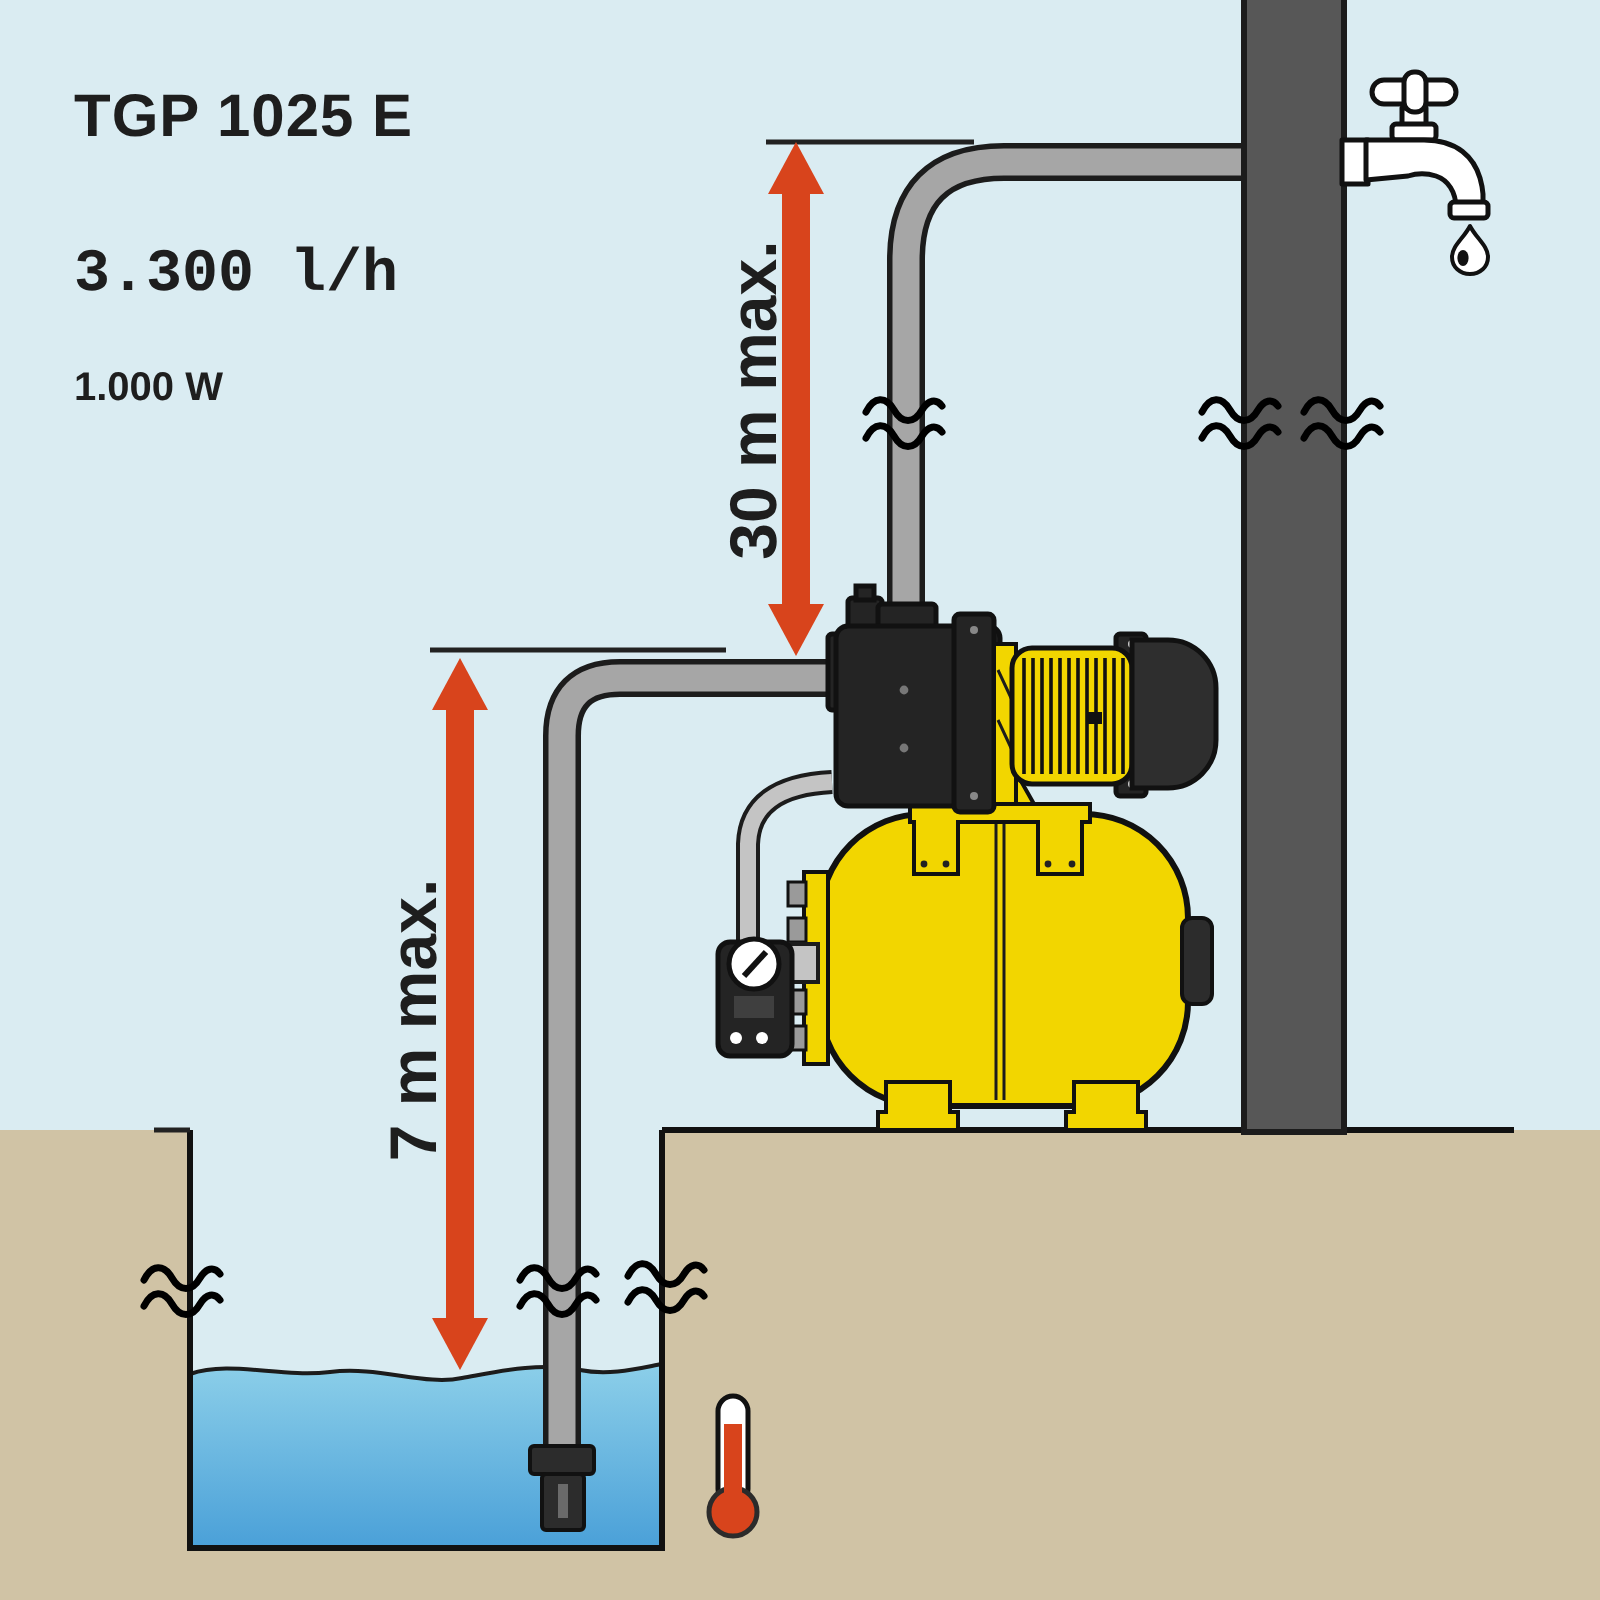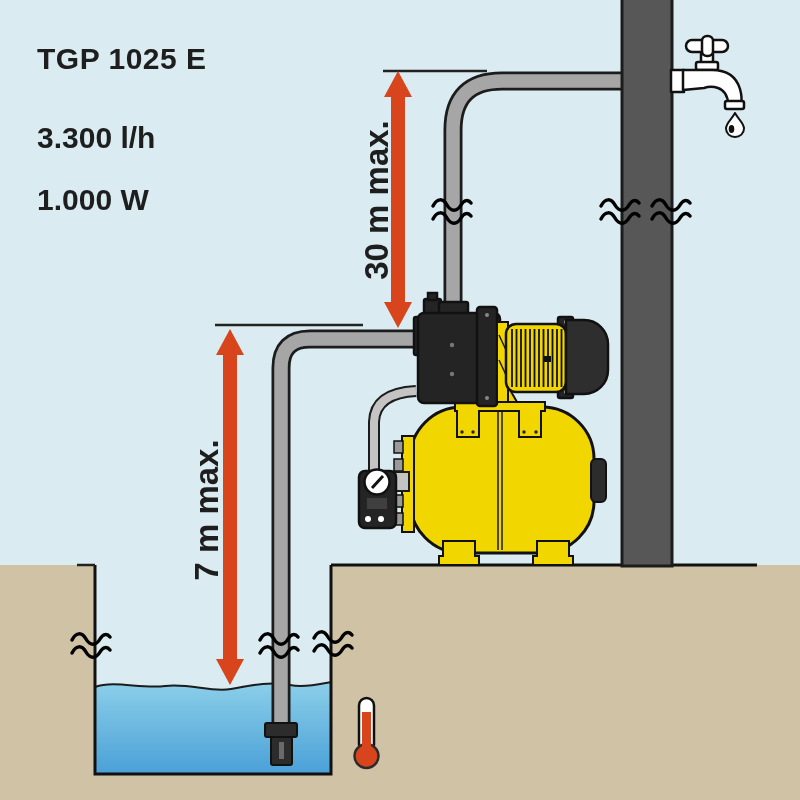--- a/index.html
+++ b/index.html
@@ -15,22 +15,22 @@
     --outline:#1c1c1c;
     --text:#1e1e1e;
   }
   html,body{margin:0;padding:0;}
   body{width:800px;height:800px;overflow:hidden;background:var(--background);
        font-family:"Liberation Sans", sans-serif;}
   #stage{position:relative;width:800px;height:668px;}
   #stage svg{position:absolute;left:0;top:0;}
   .txt{position:absolute;color:var(--text);font-weight:700;white-space:nowrap;}
   .t-model{left:37px;top:42px;font-size:30px;letter-spacing:.5px;}
-  .t-flow{left:37px;top:121px;font-size:30px;}
-  .t-power{left:37px;top:183px;font-size:30px;}
+  .t-flow{left:37px;top:121px;font-size:30px;font-family:Liberation Mono, monospace;}
+  .t-power{left:37px;top:183px;font-size:20px;}
   .t-rot{width:300px;height:42px;text-align:center;font-size:33px;
          transform:rotate(-90deg);}
   .t-30m{left:229px;top:179px;}
   .t-7m{left:59px;top:489px;}
   .t-temp{left:387px;top:701px;font-size:29px;line-height:33px;}
   
   .bg{fill:var(--background);}
   .ground{fill:var(--ground);}
   .wall{fill:var(--wall);stroke:var(--outline);stroke-width:3;}
   .water{fill:url(#waterGrad);}

